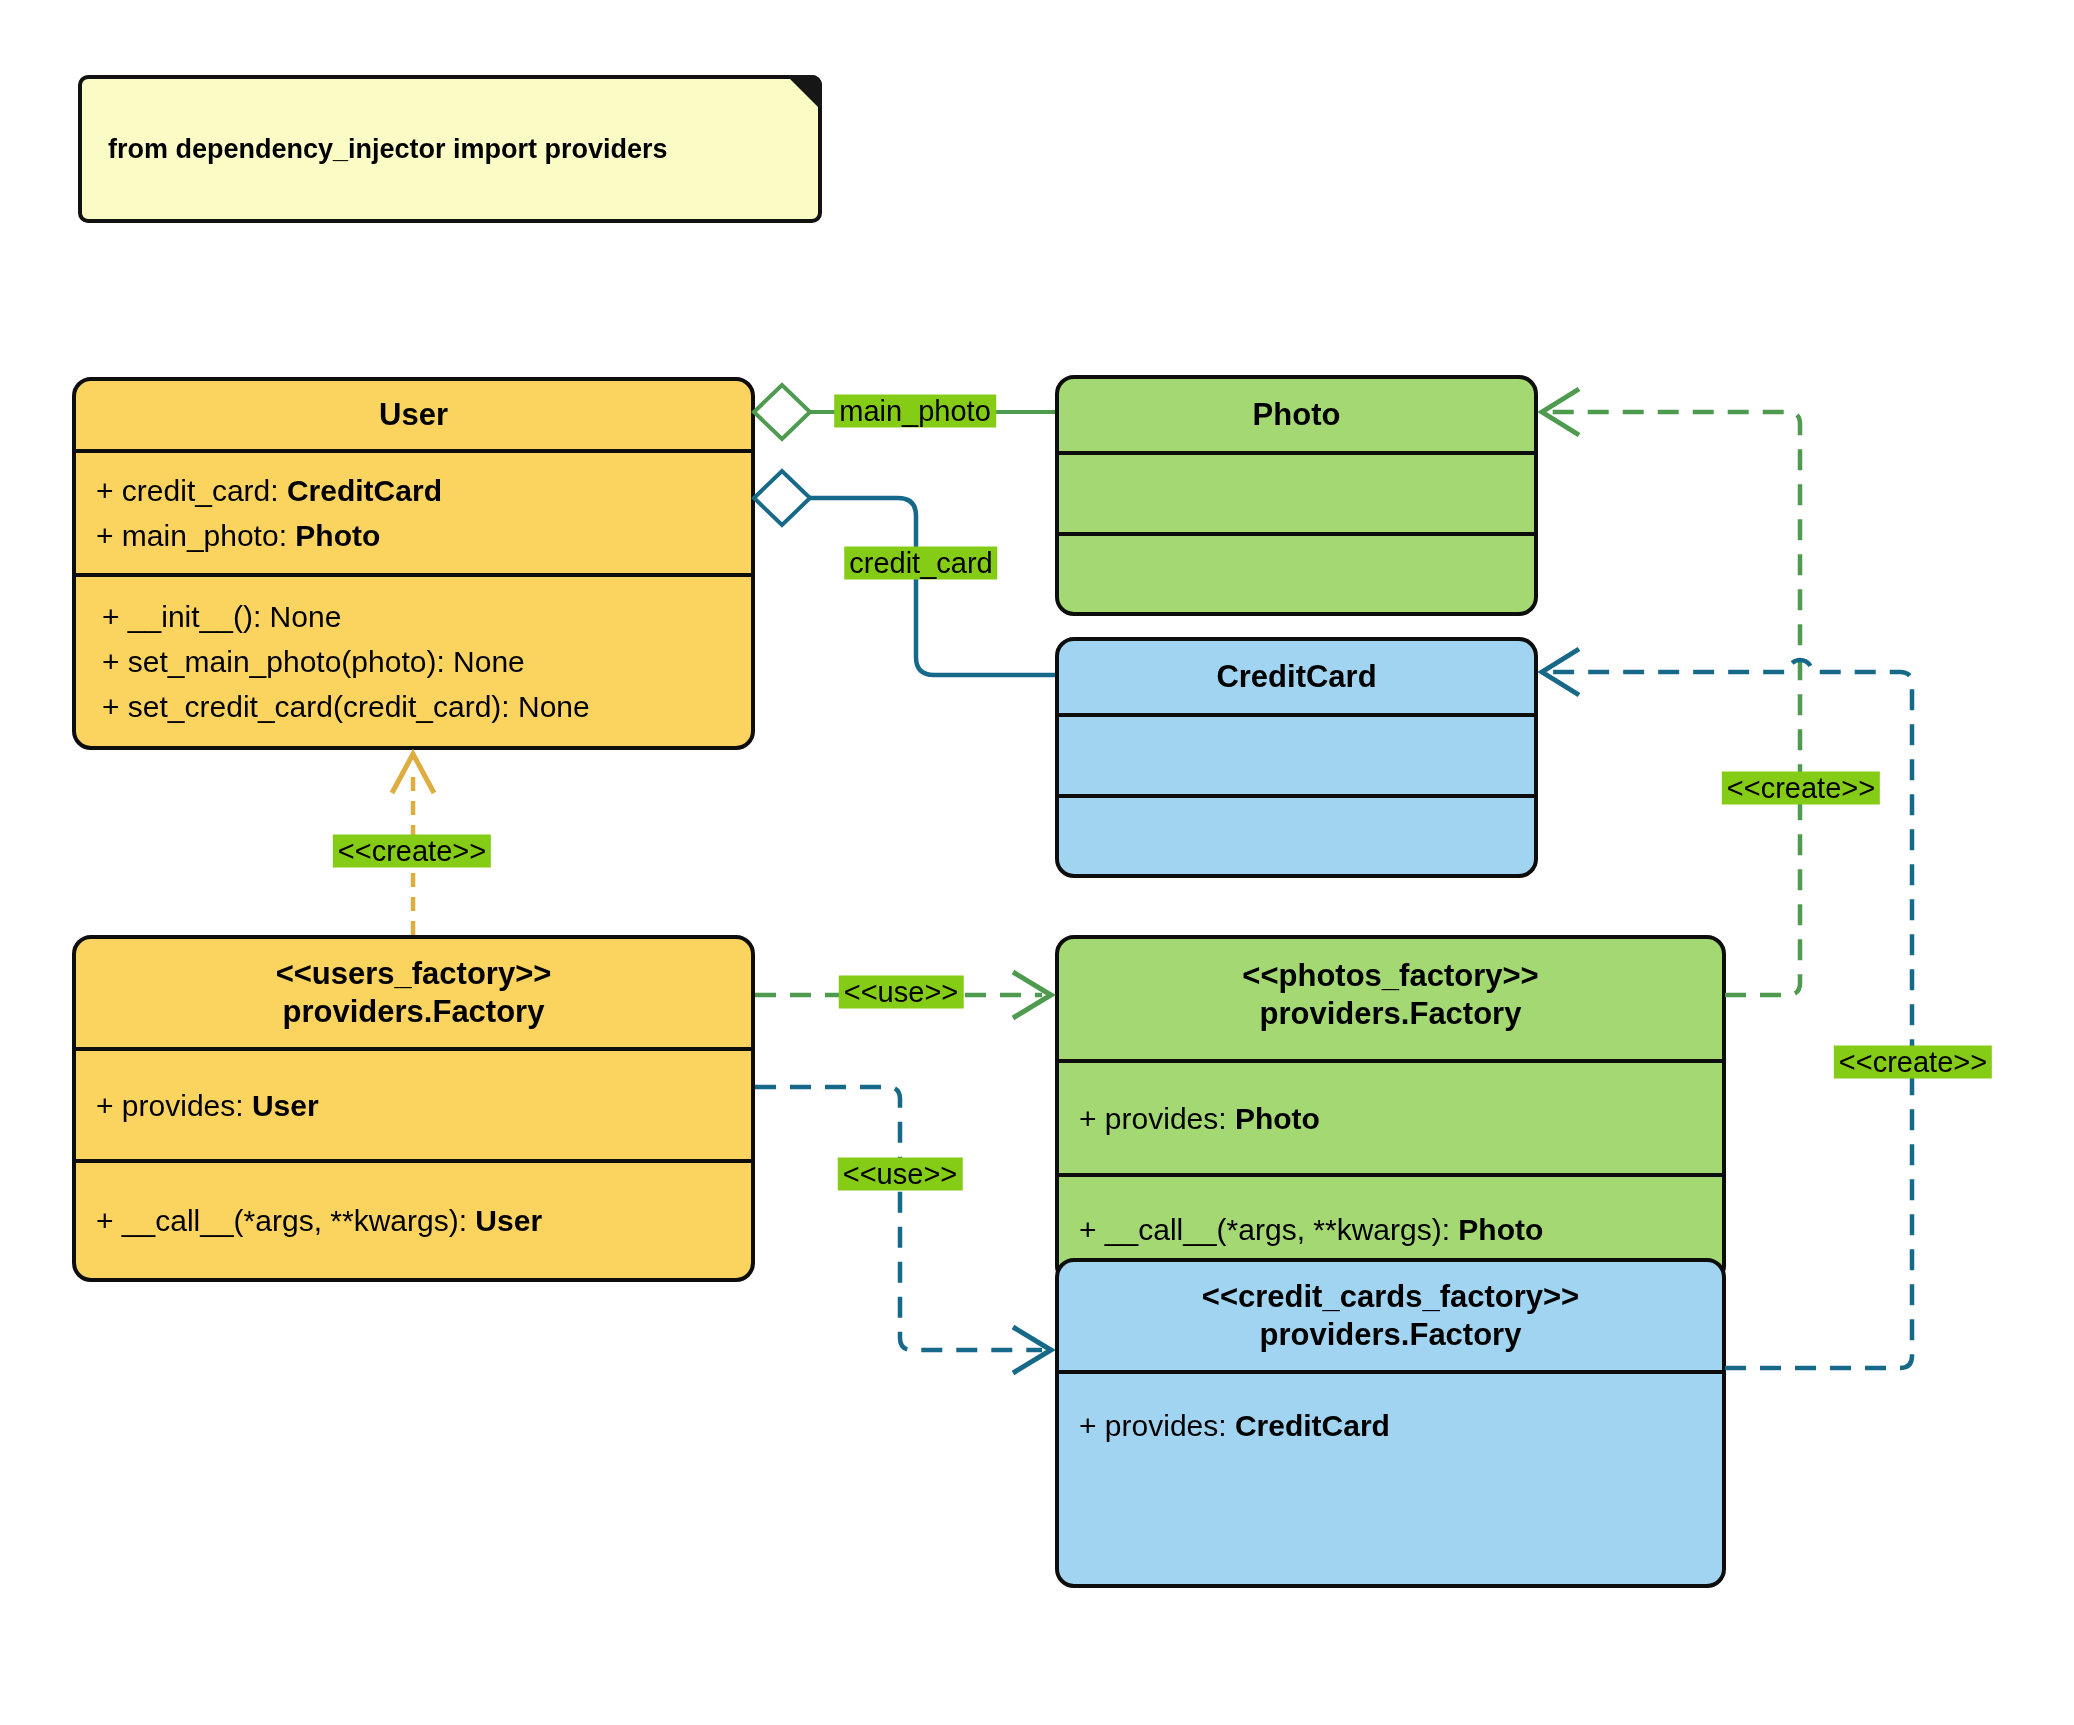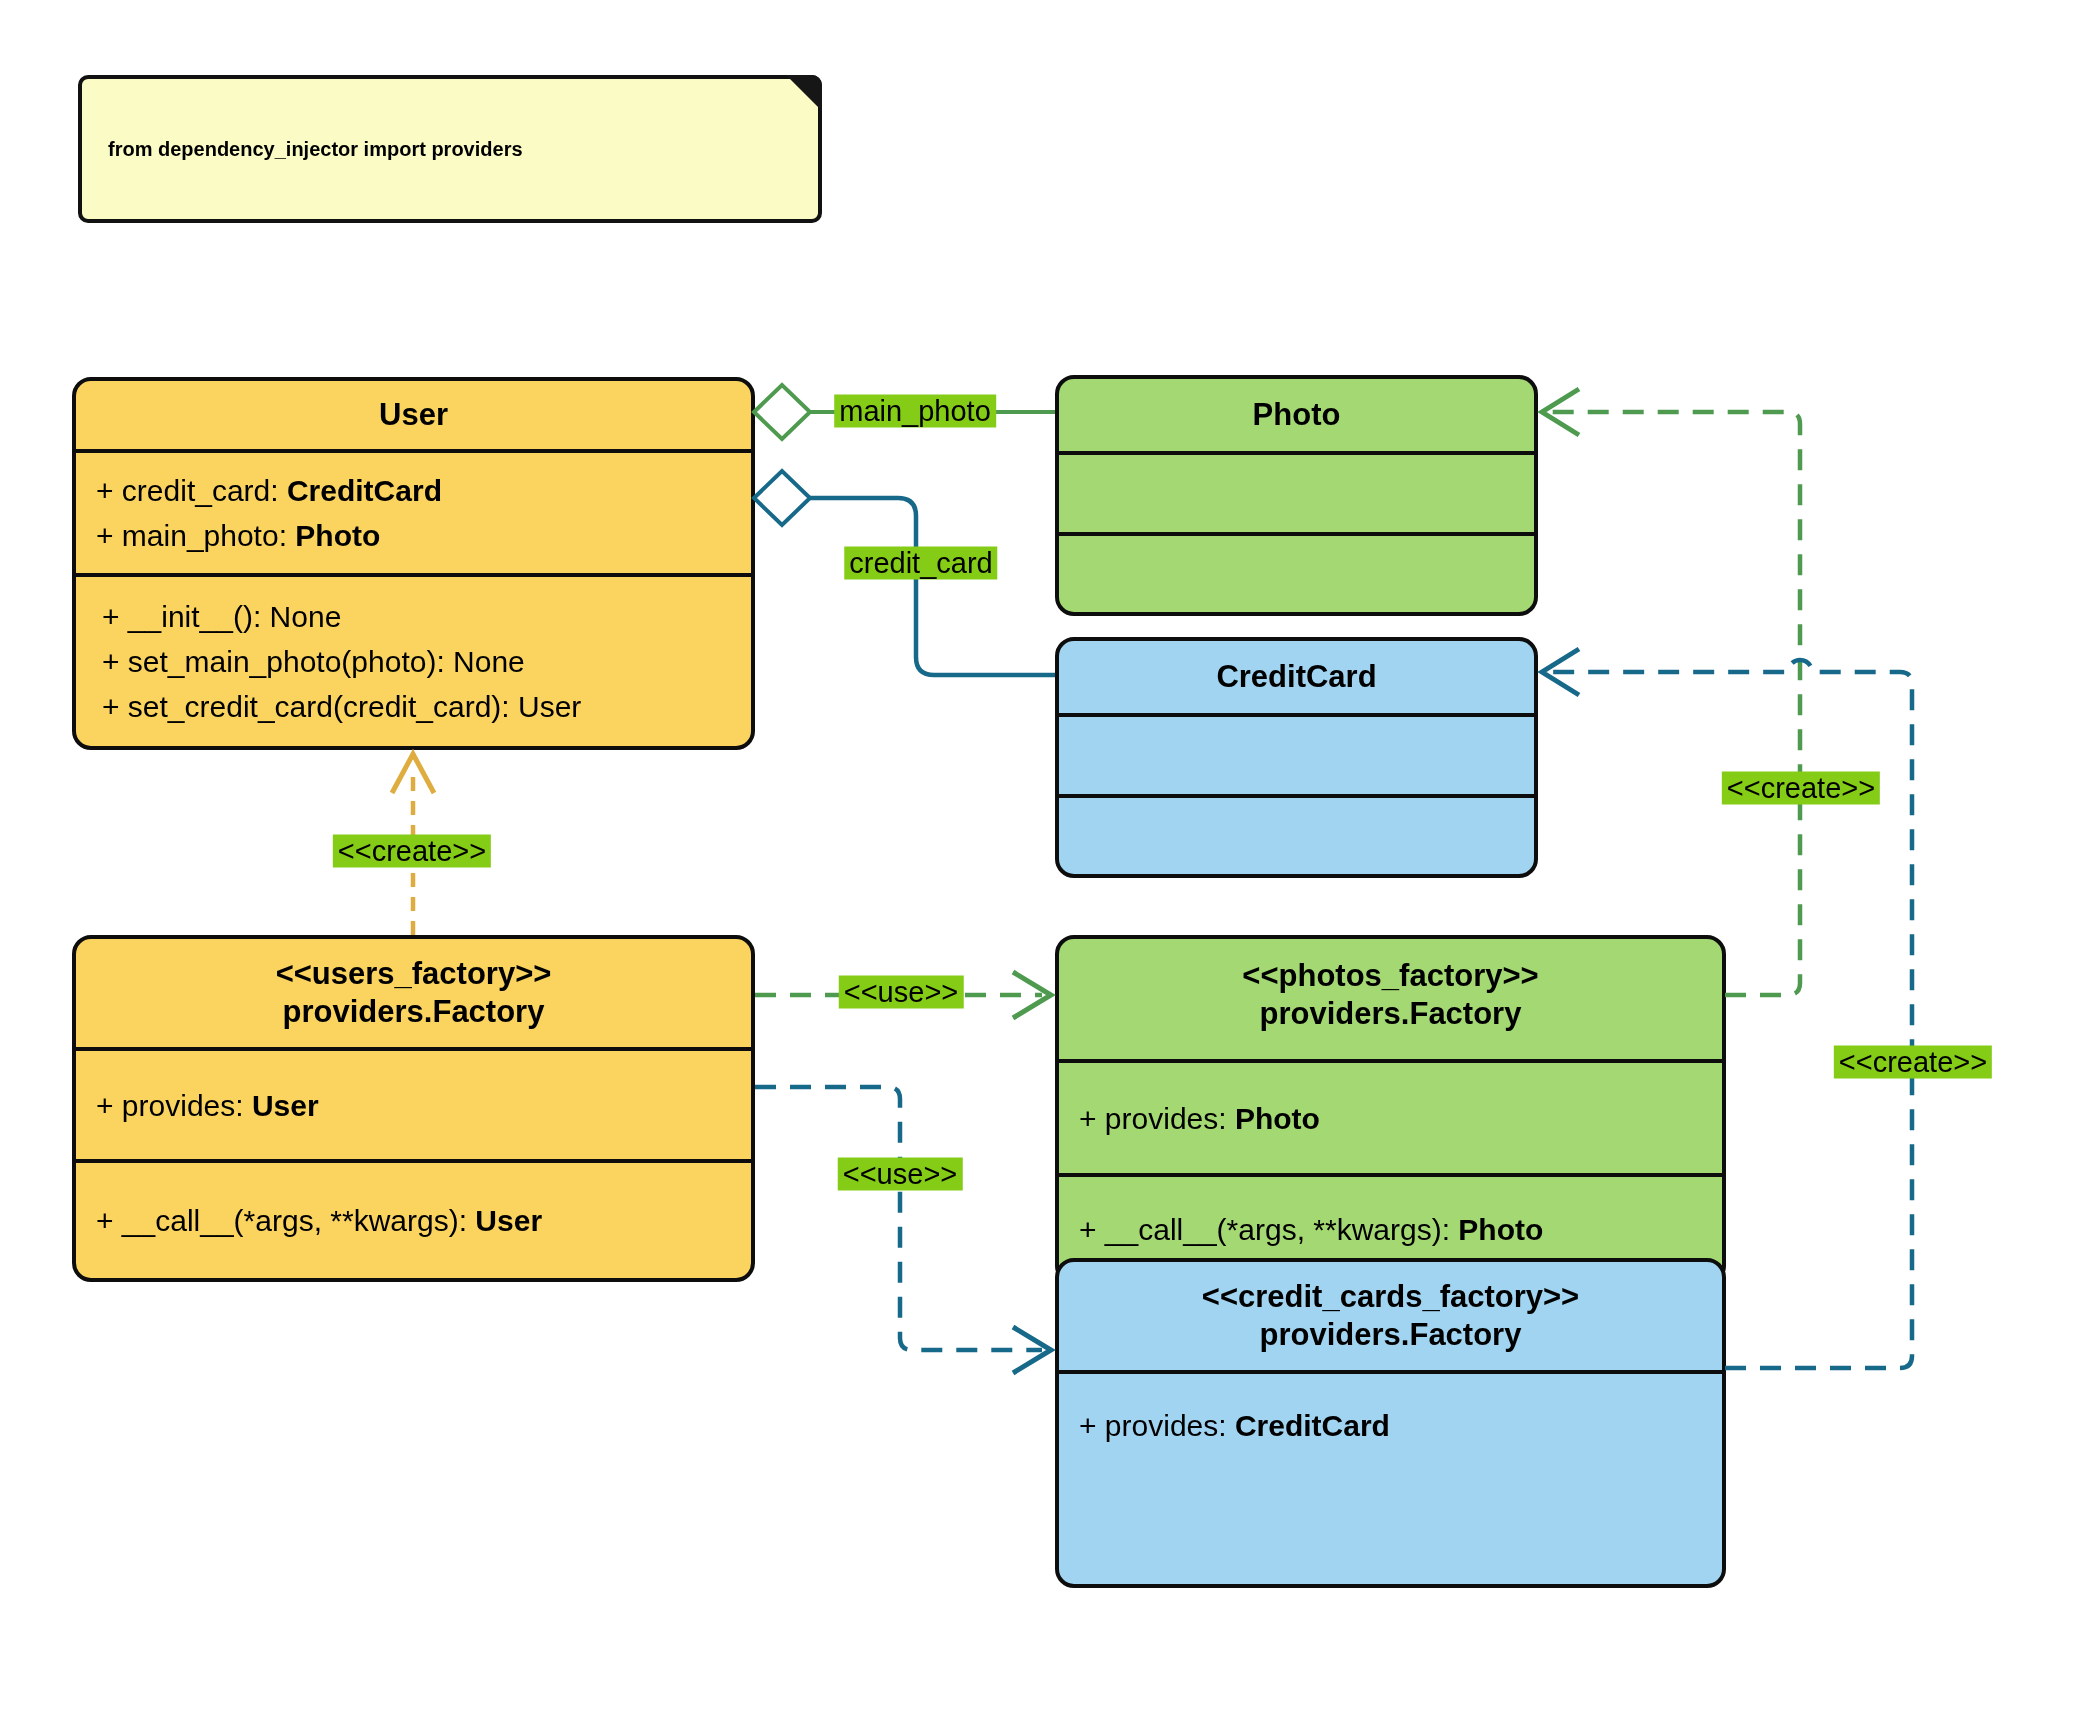--- a/index.html
+++ b/index.html
@@ -6,21 +6,21 @@
   #canvas{
     position:relative;width:2074px;height:1725px;background:#ffffff;
     font-family:"Liberation Sans", sans-serif;color:#000;overflow:hidden;
   }
   
   .note{
     position:absolute;left:78px;top:75px;width:744px;height:148px;
     background:#FBFCC5;border:4px solid #111;border-radius:10px;
     box-sizing:border-box;display:flex;align-items:center;
   }
-  .note-text{font-size:20px;font-weight:bold;padding-left:26px;}
+  .note-text{font-size:27px;font-weight:bold;padding-left:26px;}
   .note-fold{
     position:absolute;top:-4px;right:-4px;width:0;height:0;
     border-top:36px solid #161616;border-left:36px solid transparent;
     border-top-right-radius:10px;
   }
   
   .uml{
     position:absolute;box-sizing:border-box;border:4px solid #0d0d0d;
     border-radius:19px;display:flex;flex-direction:column;overflow:hidden;
   }
@@ -59,21 +59,21 @@
     <div class="title" style="height:68px;">
       <span>User</span>
     </div>
     <div class="comp" style="height:124px;">
       <div><span>+ credit_card: </span><span class="b">CreditCard</span></div>
       <div><span>+ main_photo: </span><span class="b">Photo</span></div>
     </div>
     <div class="comp" style="flex:1 1 auto;padding-left:26px;">
       <div><span>+ __init__(): None</span></div>
       <div><span>+ set_main_photo(photo): None</span></div>
-      <div><span>+ set_credit_card(credit_card): User</span></div>
+      <div><span>+ set_credit_card(credit_card): None</span></div>
     </div>
   </div>
 
   <div class="uml fill-green" style="left:1055px;top:375px;width:483px;height:241px;">
     <div class="title" style="height:72px;">
       <span>Photo</span>
     </div>
     <div class="comp" style="height:81px;"></div>
     <div class="comp" style="flex:1 1 auto;"></div>
   </div>

